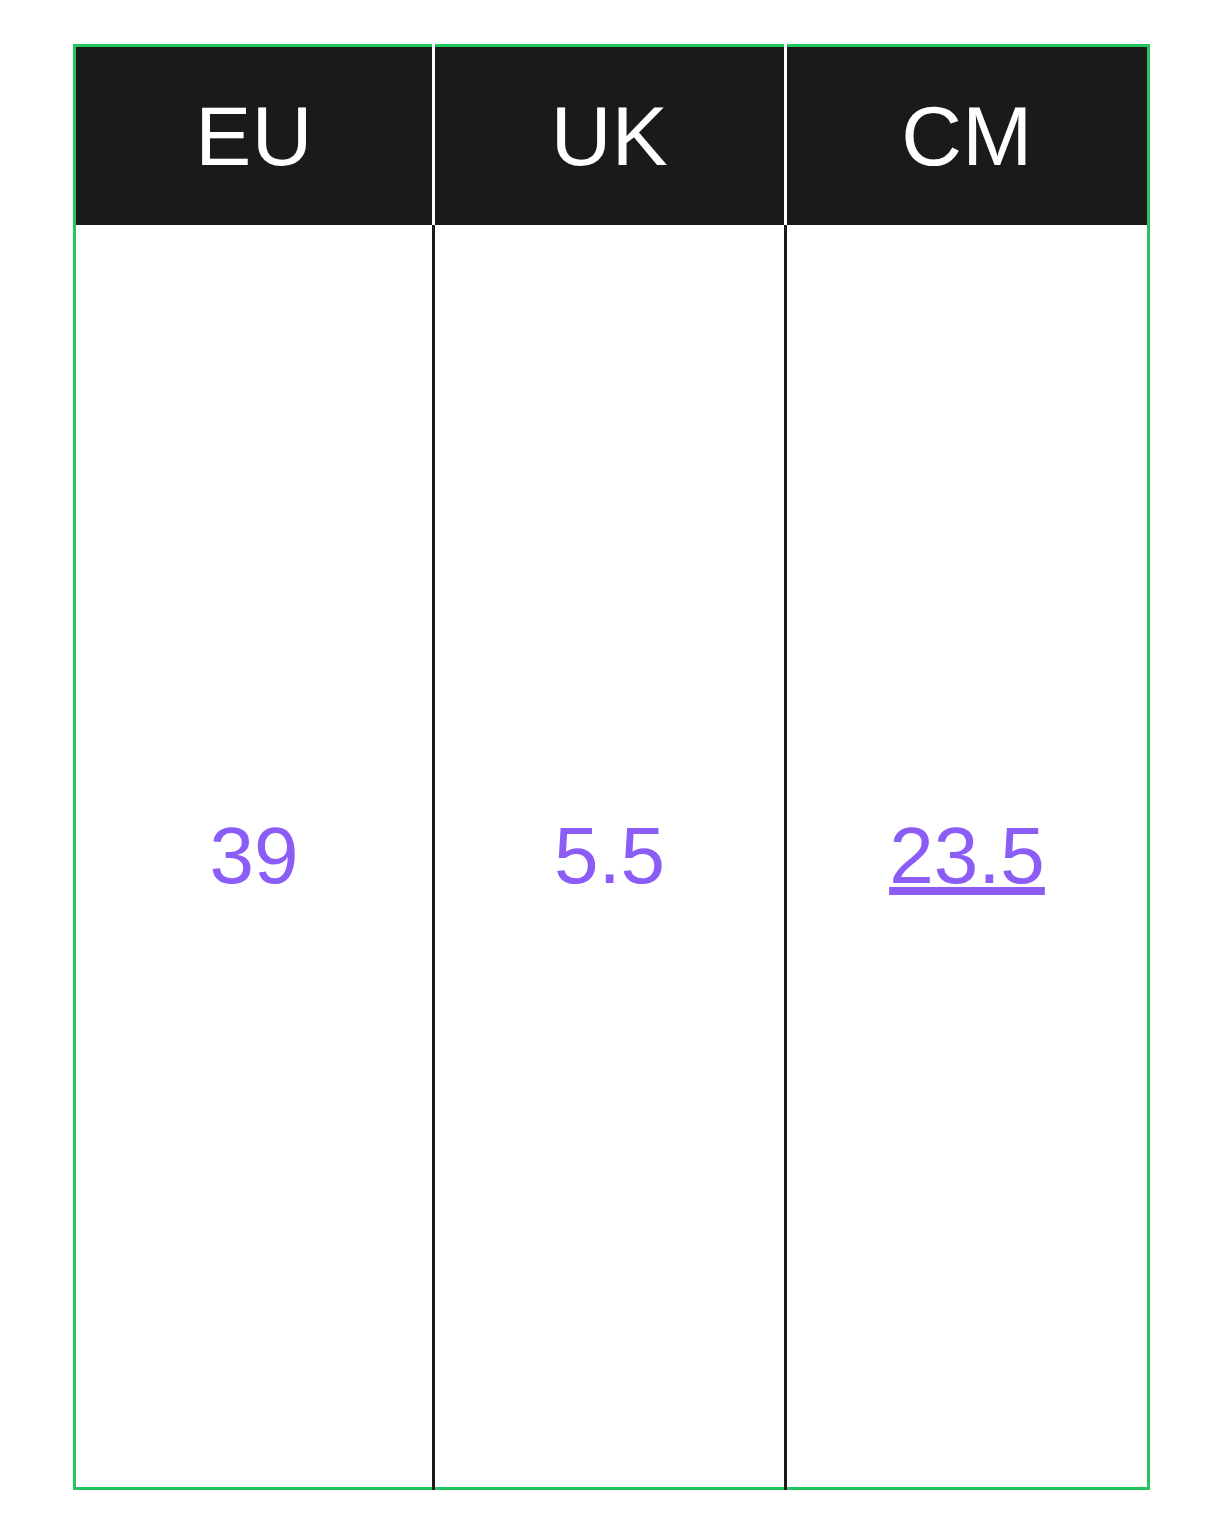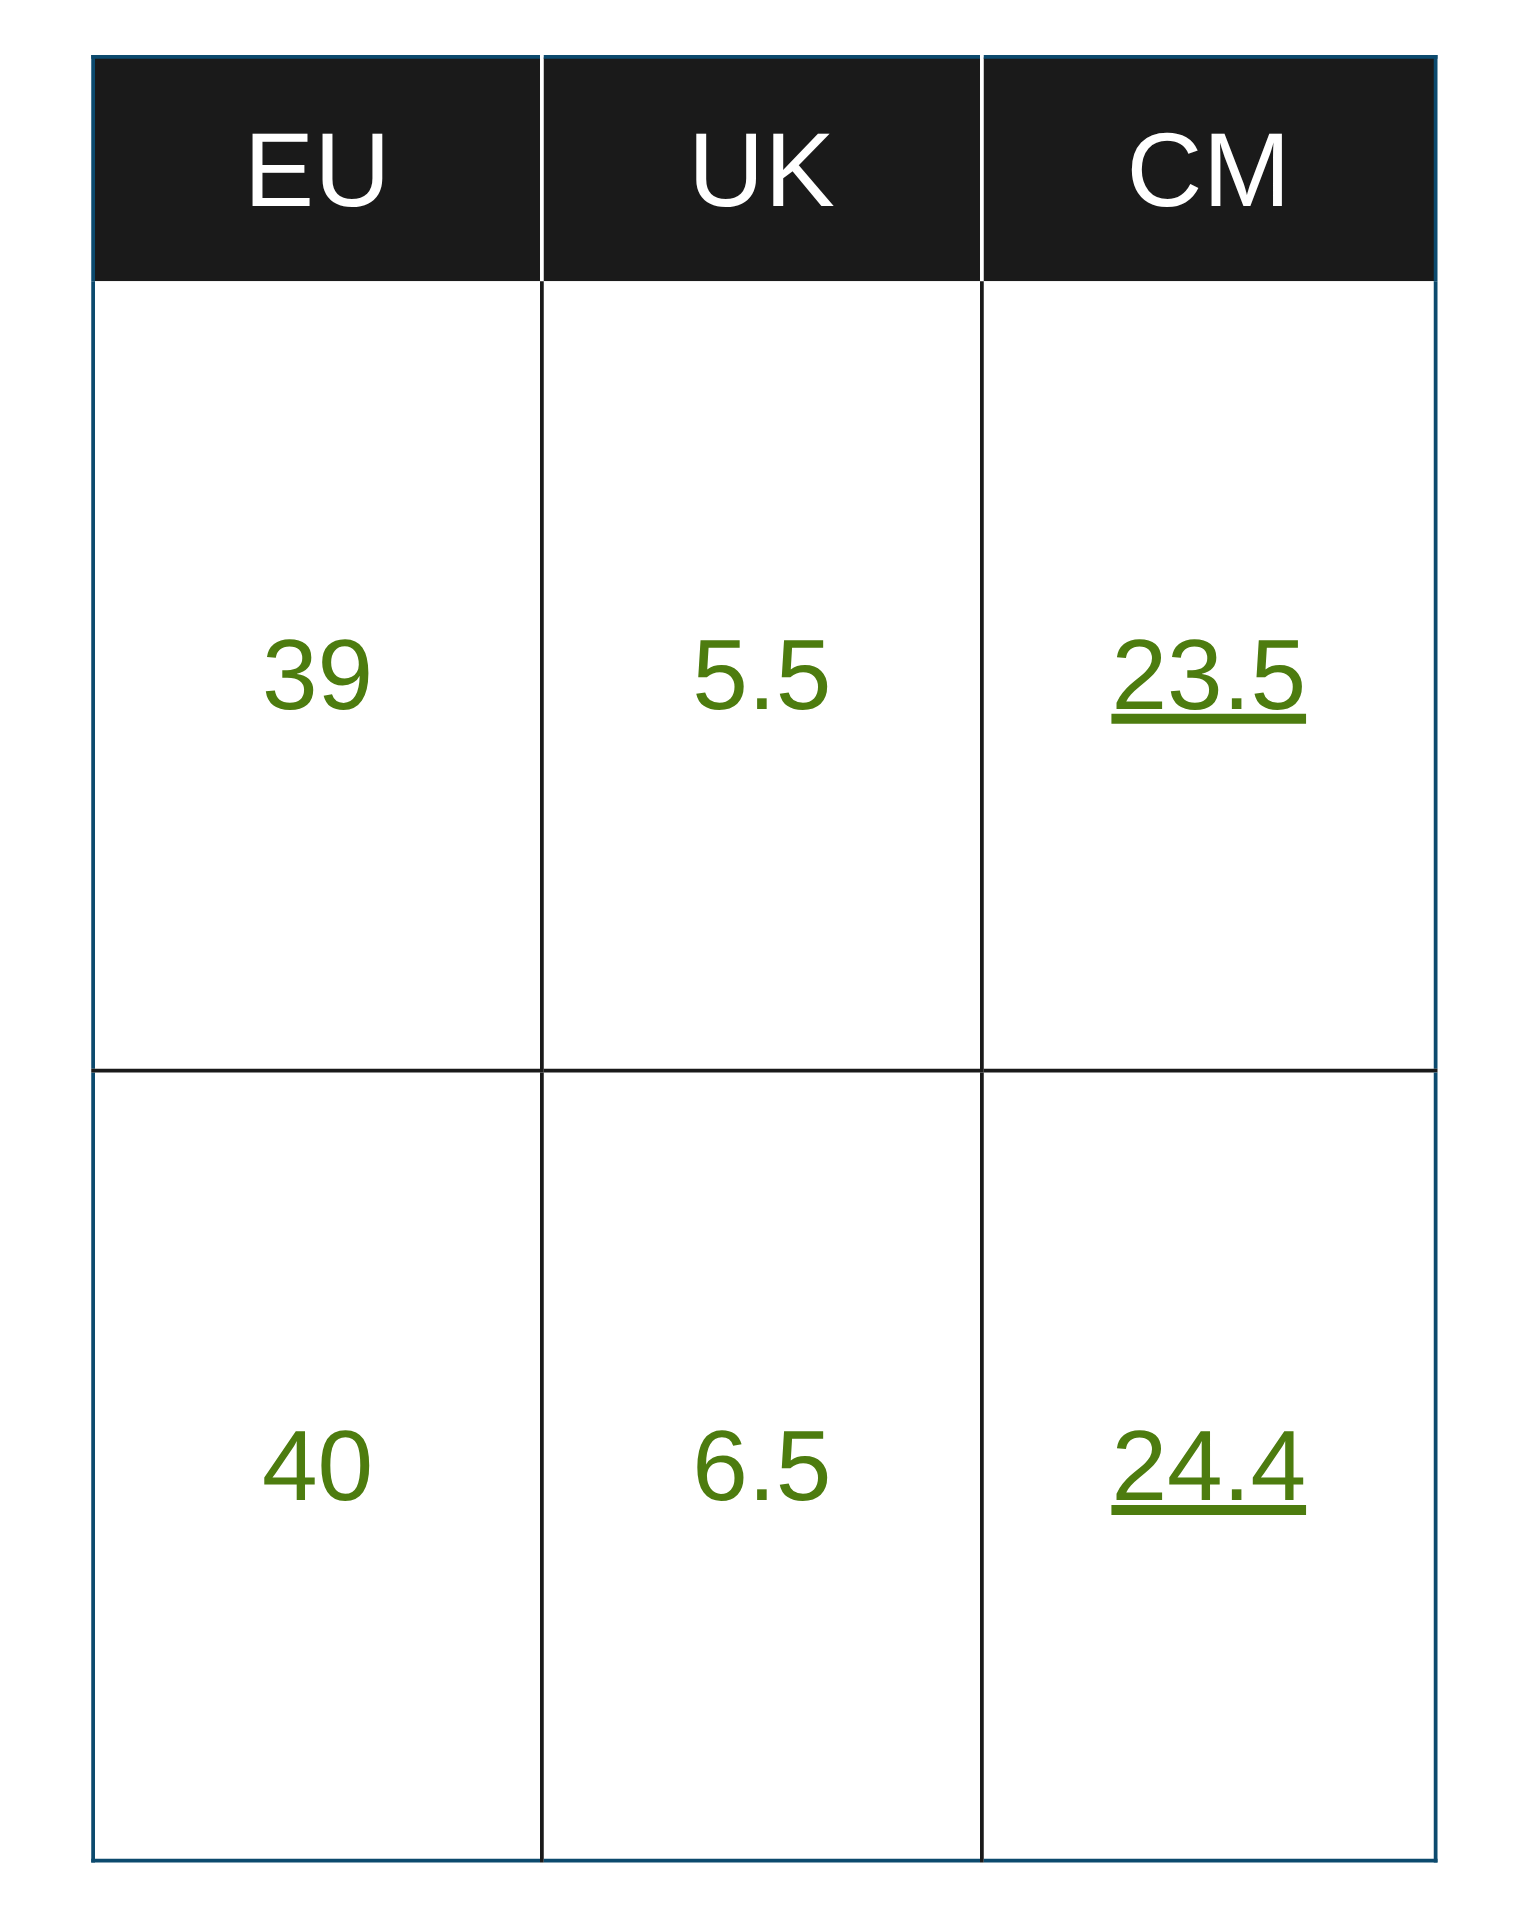--- a/index.html
+++ b/index.html
@@ -22,21 +22,21 @@
     top: 44px;
     width: 1074px;
     height: 1446px;
   }
 
   table.size-chart {
     width: 1074px;
     height: 1446px;
     border-collapse: collapse;
     table-layout: fixed;
-    border: 3px solid #0c4a6e;
+    border: 3px solid #22c55e;
   }
 
   
   col.col-eu { width: 359px; }
   col.col-uk { width: 352px; }
   col.col-cm { width: 363px; }
 
   thead tr.chart-header-row {
     height: 179px;
   }
@@ -57,21 +57,21 @@
   th.chart-header-cell:last-child {
     border-right: none;
   }
 
   tbody tr.chart-data-row {
     height: 181px;
   }
 
   td.chart-data-cell {
     background: #ffffff;
-    color: #4d7c0f;
+    color: #8b5cf6;
     font-size: 80px;
     line-height: 1;
     font-weight: 400;
     text-align: center;
     vertical-align: middle;
     padding: 0;
     border-top: 3px solid #1a1a1a;
     border-right: 3px solid #1a1a1a;
   }
   td.chart-data-cell:last-child {
@@ -98,20 +98,15 @@
         <th class="chart-header-cell">UK</th>
         <th class="chart-header-cell">CM</th>
       </tr>
     </thead>
     <tbody>
       <tr class="chart-data-row">
         <td class="chart-data-cell">39</td>
         <td class="chart-data-cell">5.5</td>
         <td class="chart-data-cell">23.5</td>
       </tr>
-      <tr class="chart-data-row">
-        <td class="chart-data-cell">40</td>
-        <td class="chart-data-cell">6.5</td>
-        <td class="chart-data-cell">24.4</td>
-      </tr>
     </tbody>
   </table>
 </div>
 
 </body></html>

